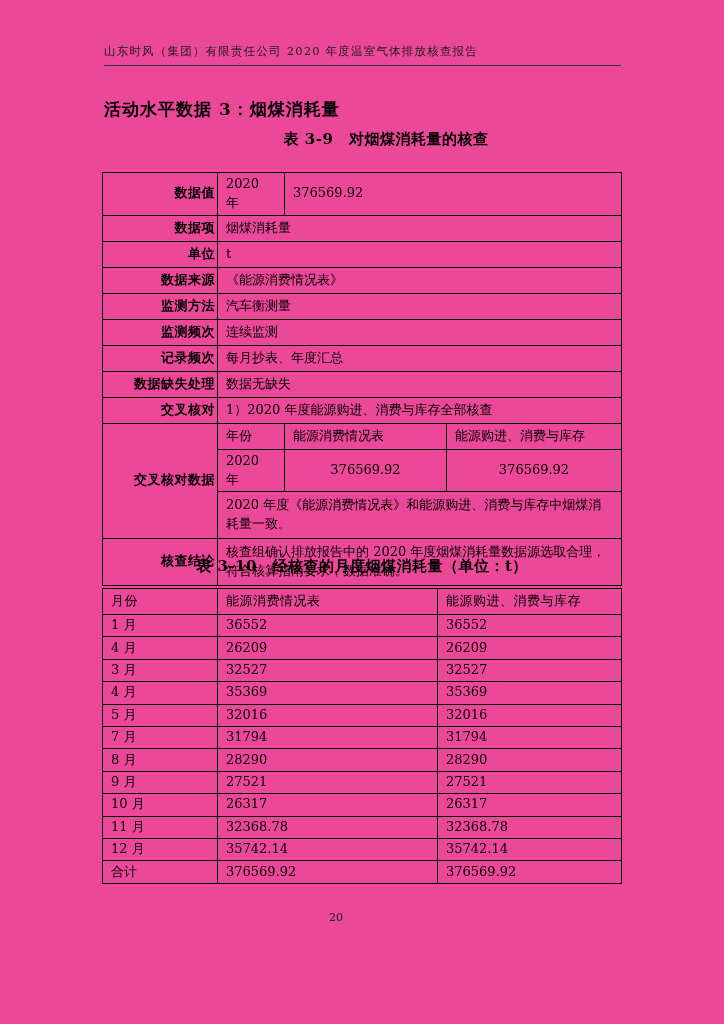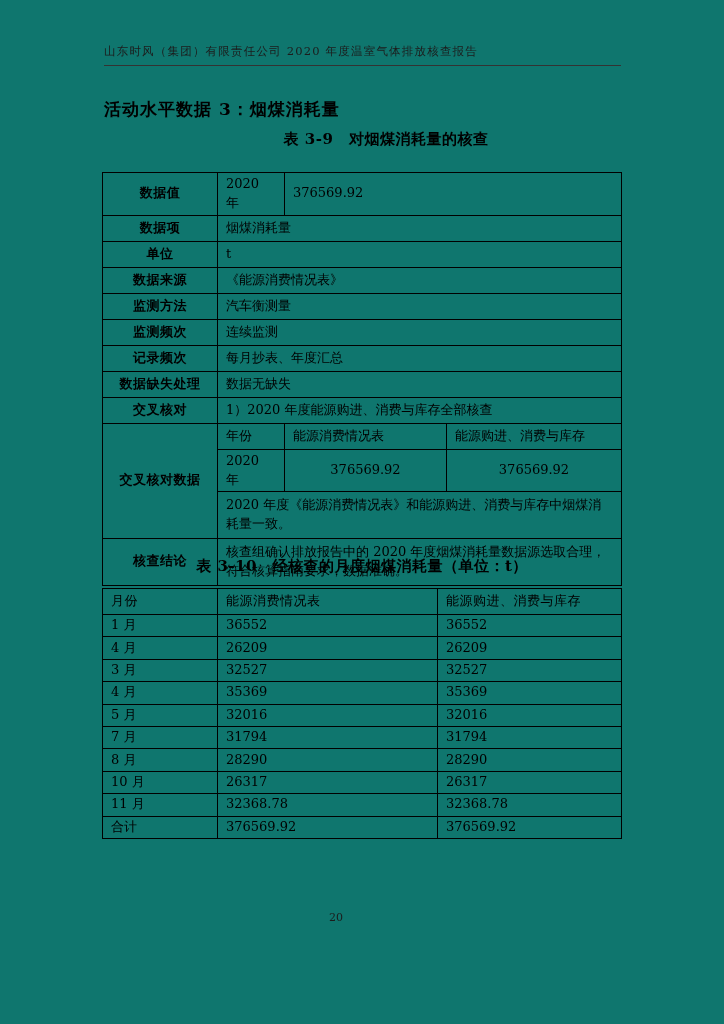--- a/index.html
+++ b/index.html
@@ -1,19 +1,19 @@
 <!DOCTYPE html>
 <html><head>
 <meta charset="utf-8">
 <style>
   html, body { margin:0; padding:0; background:#ffffff; }
   .page {
     position:relative;
     width:724px; height:1024px;
-    background:#0f766e;
+    background:#ec4899;
     font-family:"DejaVu Serif","Liberation Serif",serif;
     color:#000;
     box-sizing:border-box;
     overflow:hidden;
   }
   .running-header {
     position:absolute;
     left:104px; top:44px; width:517px;
     font-size:11.5px;
     letter-spacing:1.2px;
@@ -55,21 +55,21 @@
     border:1px solid #000;
     font-size:13px;
     font-weight:normal;
     line-height:1.45;
     padding:2px 8px;
     overflow:hidden;
     vertical-align:middle;
   }
   .t39 td { height:21px; }
   .t39 td.lbl {
-    text-align:center;
+    text-align:right;
     font-weight:bold;
     padding:2px 2px;
     letter-spacing:0.5px;
   }
   .t39 td.val { text-align:left; }
   .t39 td.num { text-align:center; }
   .t39 tr.tall td { height:auto; padding-top:4px; padding-bottom:4px; }
   .t39 tr.sub2 td { height:16px; }
   .t310 th, .t310 td { text-align:left; padding:1px 8px; height:19.4px; }
   .t310 th { height:23px; letter-spacing:0.5px; }
@@ -201,30 +201,40 @@
         <td>7 月</td>
         <td>31794</td>
         <td>31794</td>
       </tr>
       <tr>
         <td>8 月</td>
         <td>28290</td>
         <td>28290</td>
       </tr>
       <tr>
+        <td>9 月</td>
+        <td>27521</td>
+        <td>27521</td>
+      </tr>
+      <tr>
         <td>10 月</td>
         <td>26317</td>
         <td>26317</td>
       </tr>
       <tr>
         <td>11 月</td>
         <td>32368.78</td>
         <td>32368.78</td>
       </tr>
       <tr>
+        <td>12 月</td>
+        <td>35742.14</td>
+        <td>35742.14</td>
+      </tr>
+      <tr>
         <td>合计</td>
         <td>376569.92</td>
         <td>376569.92</td>
       </tr>
     </tbody>
   </table>
 
   <div class="page-number">20</div>
 
 </div>

